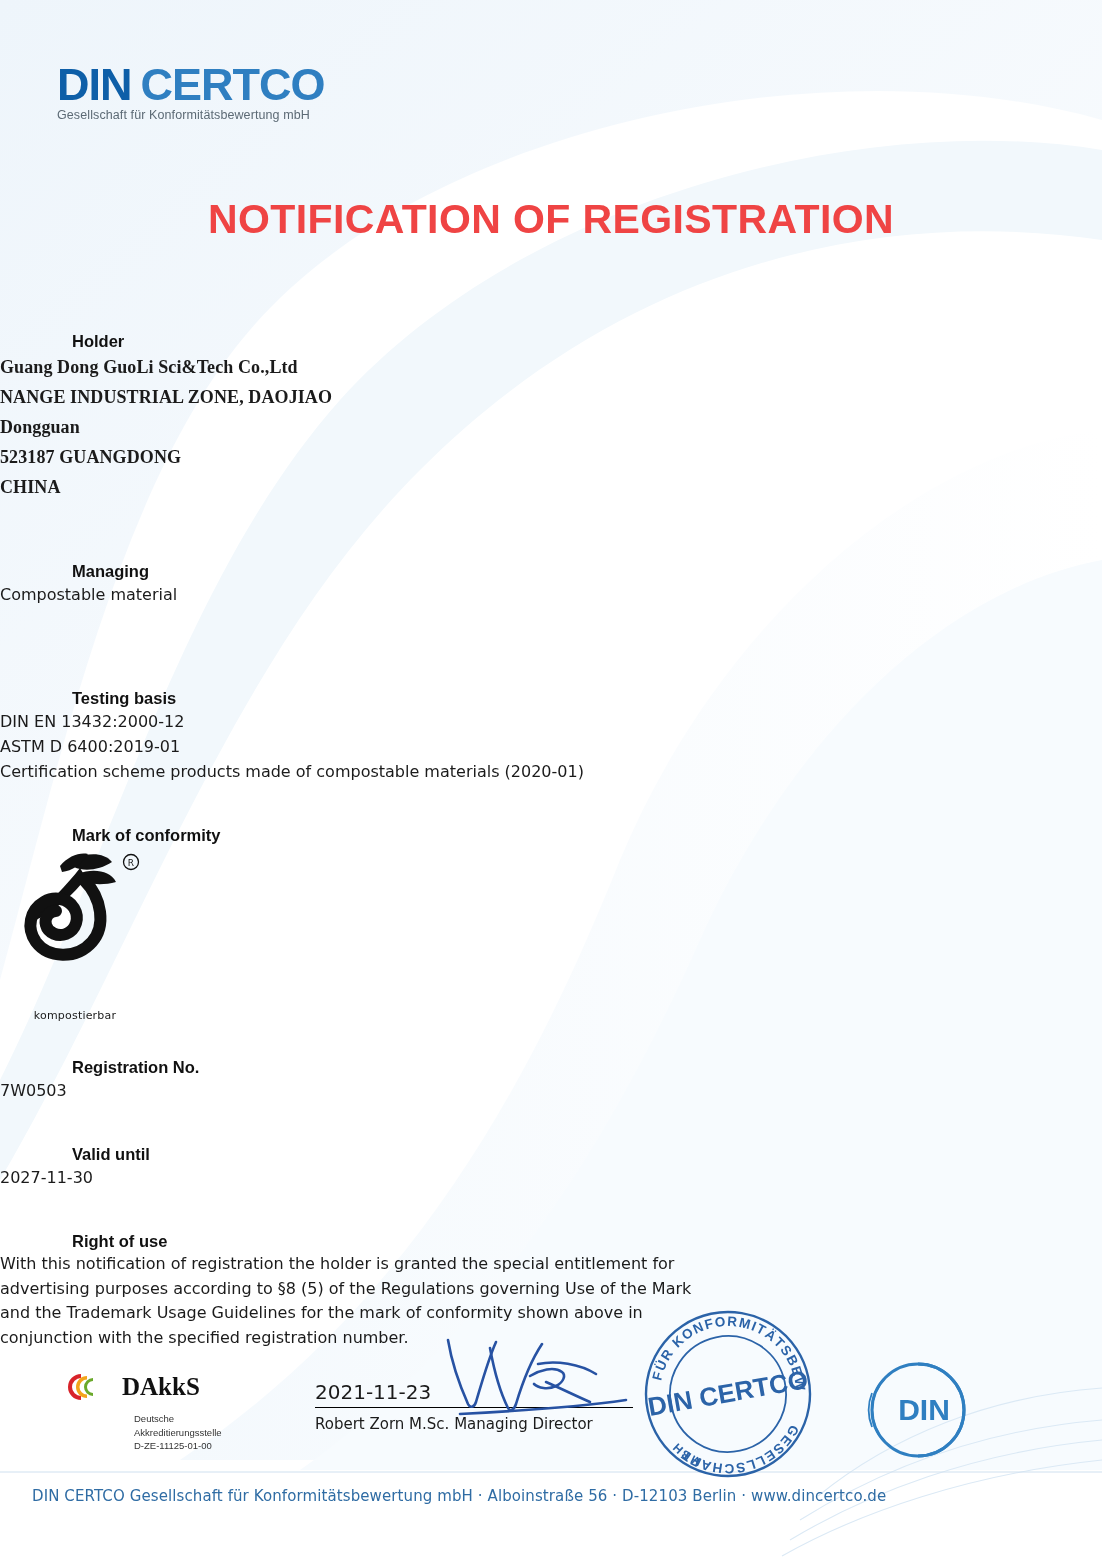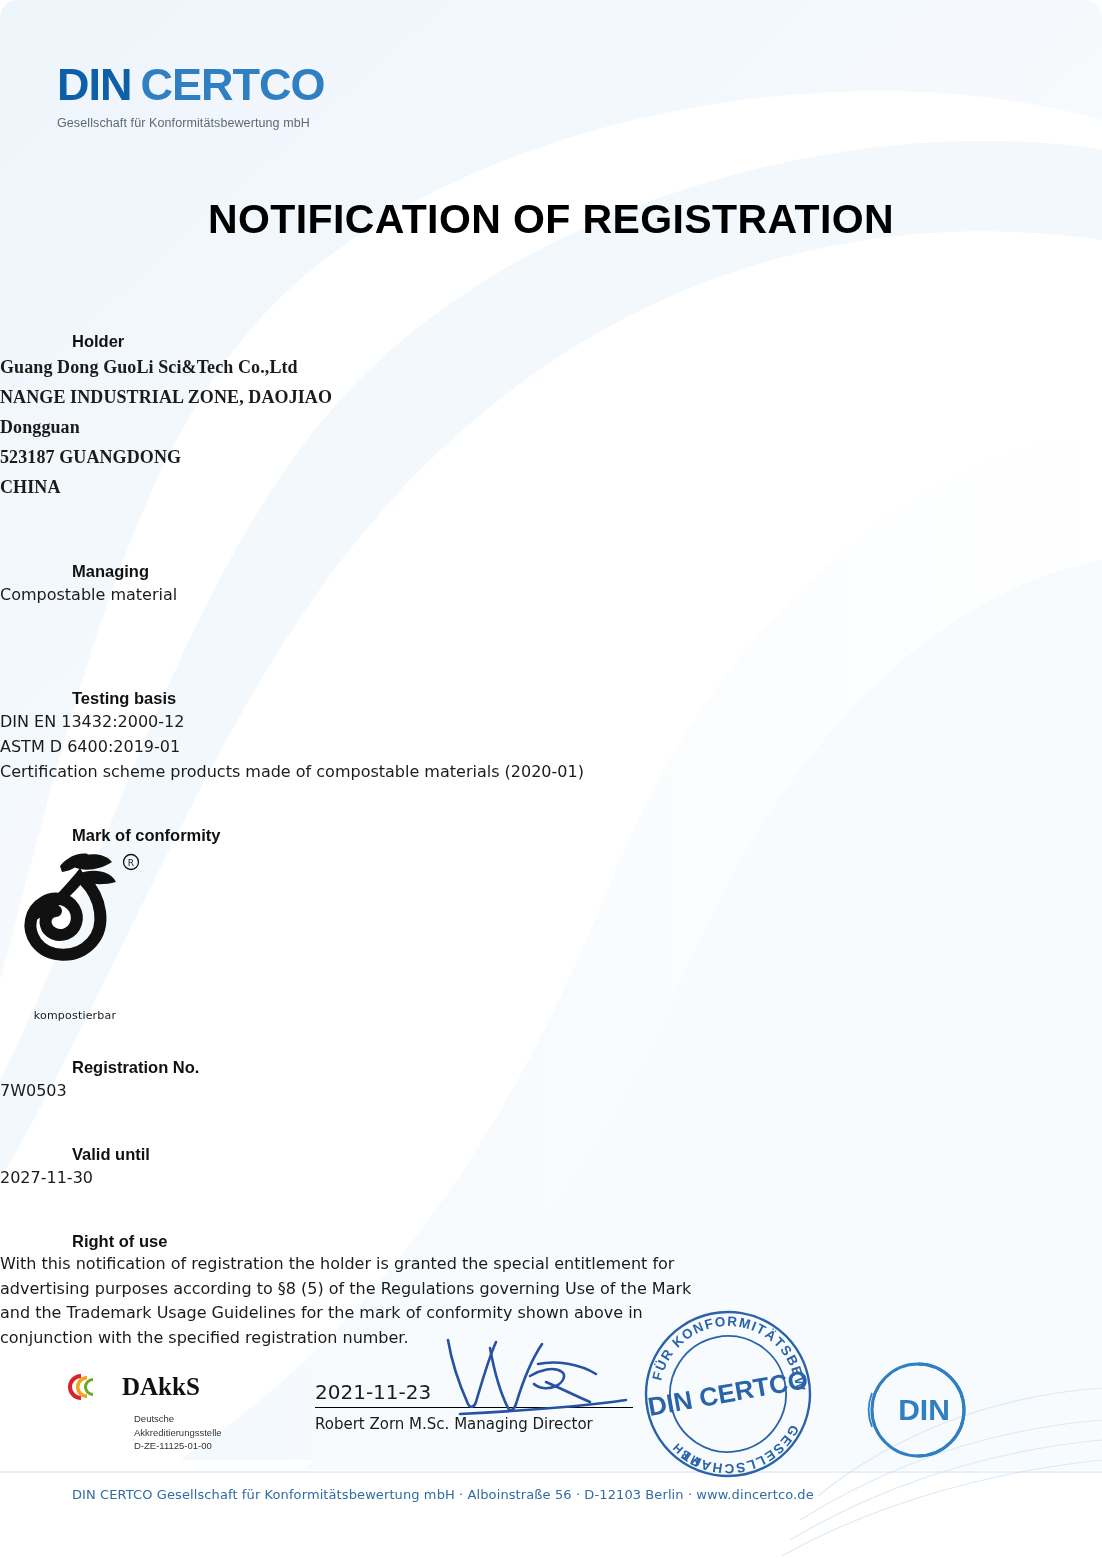--- a/index.html
+++ b/index.html
@@ -15,21 +15,20 @@
     overflow: hidden;
     color: #1b1b1b;
   }
 
   .page {
     position: absolute;
     inset: 0;
     width: 1102px;
     height: 1559px;
     overflow: hidden;
-    border-radius: 18px;
   }
 
   
   .bg-swoosh {
     position: absolute;
     inset: 0;
     width: 1102px;
     height: 1559px;
     z-index: 0;
     pointer-events: none;
@@ -54,37 +53,36 @@
     color: #0e5fa8;
   }
   .logo-certco {
     color: #2f7fc1;
     margin-left: 9px;
   }
   .logo-sub {
     font-family: "Liberation Sans", sans-serif;
     font-size: 12.5px;
     color: #5c6a75;
-    margin-top: 8px;
     letter-spacing: 0.1px;
     white-space: nowrap;
   }
 
   
   .doc-title {
     position: absolute;
     left: 0;
     top: 196px;
     width: 1102px;
     text-align: center;
     font-family: "Liberation Sans", sans-serif;
     font-weight: bold;
     font-size: 41px;
     letter-spacing: 0.4px;
-    color: #000000;
+    color: #ef4444;
     z-index: 3;
   }
 
   
   .fields {
     position: absolute;
     left: 0;
     top: 330px;
     width: 1102px;
     z-index: 3;
@@ -220,23 +218,23 @@
   }
 
   
   .footer {
     position: absolute;
     left: 0;
     top: 1487px;
     width: 1102px;
     z-index: 5;
     font-family: "DejaVu Sans", sans-serif;
-    font-size: 13px;
+    font-size: 15px;
     color: #2f6ca4;
-    padding-left: 72px;
+    padding-left: 32px;
     box-sizing: border-box;
     letter-spacing: 0.1px;
   }
 </style>
 </head>
 <body>
 
 <div class="page">
 
   <svg class="bg-swoosh" viewBox="0 0 1102 1559" preserveAspectRatio="none">

